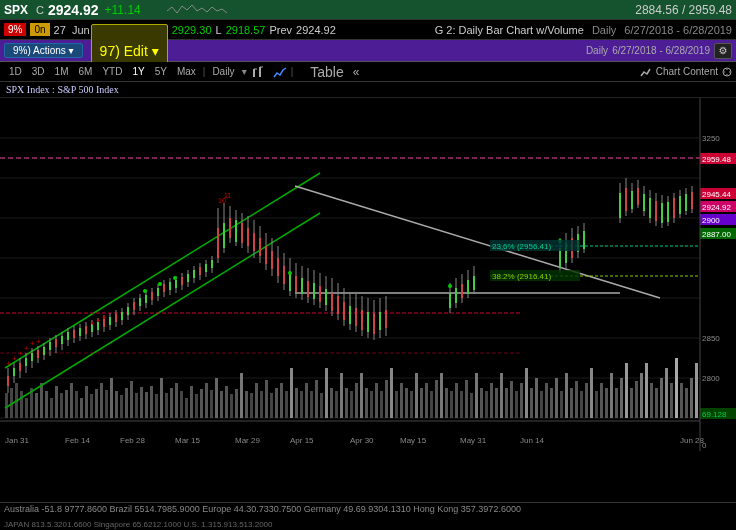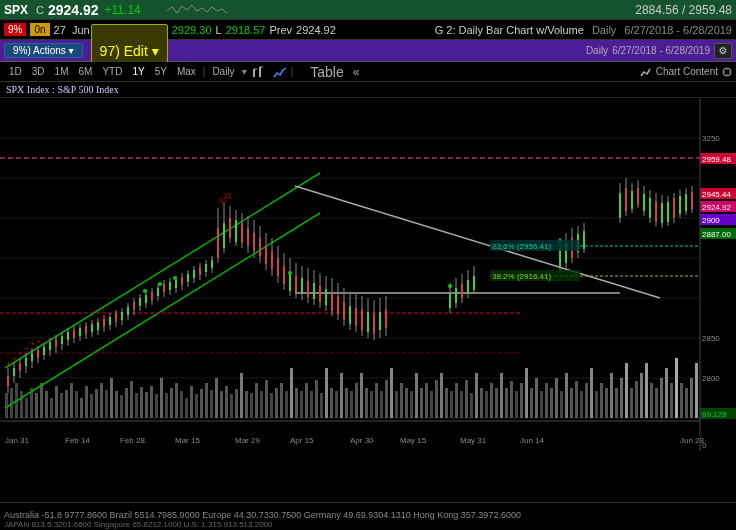--- a/index.html
+++ b/index.html
@@ -210,21 +210,21 @@
     
     .bottom-bar {
       background: #000;
       border-top: 1px solid #333;
       padding: 1px 4px;
       font-size: 9px;
       color: #888;
       height: 28px;
       display: flex;
       flex-direction: column;
-      justify-content: flex-end;
+      justify-content: space-between;
     }
   </style>
 </head>
 <body>
 
 <div style="display:flex; flex-direction:column; width:736px; height:530px; background:#000;">
 
   <div class="top-bar">
     <span class="ticker-symbol">SPX</span>
     <span class="price-c">C</span>

